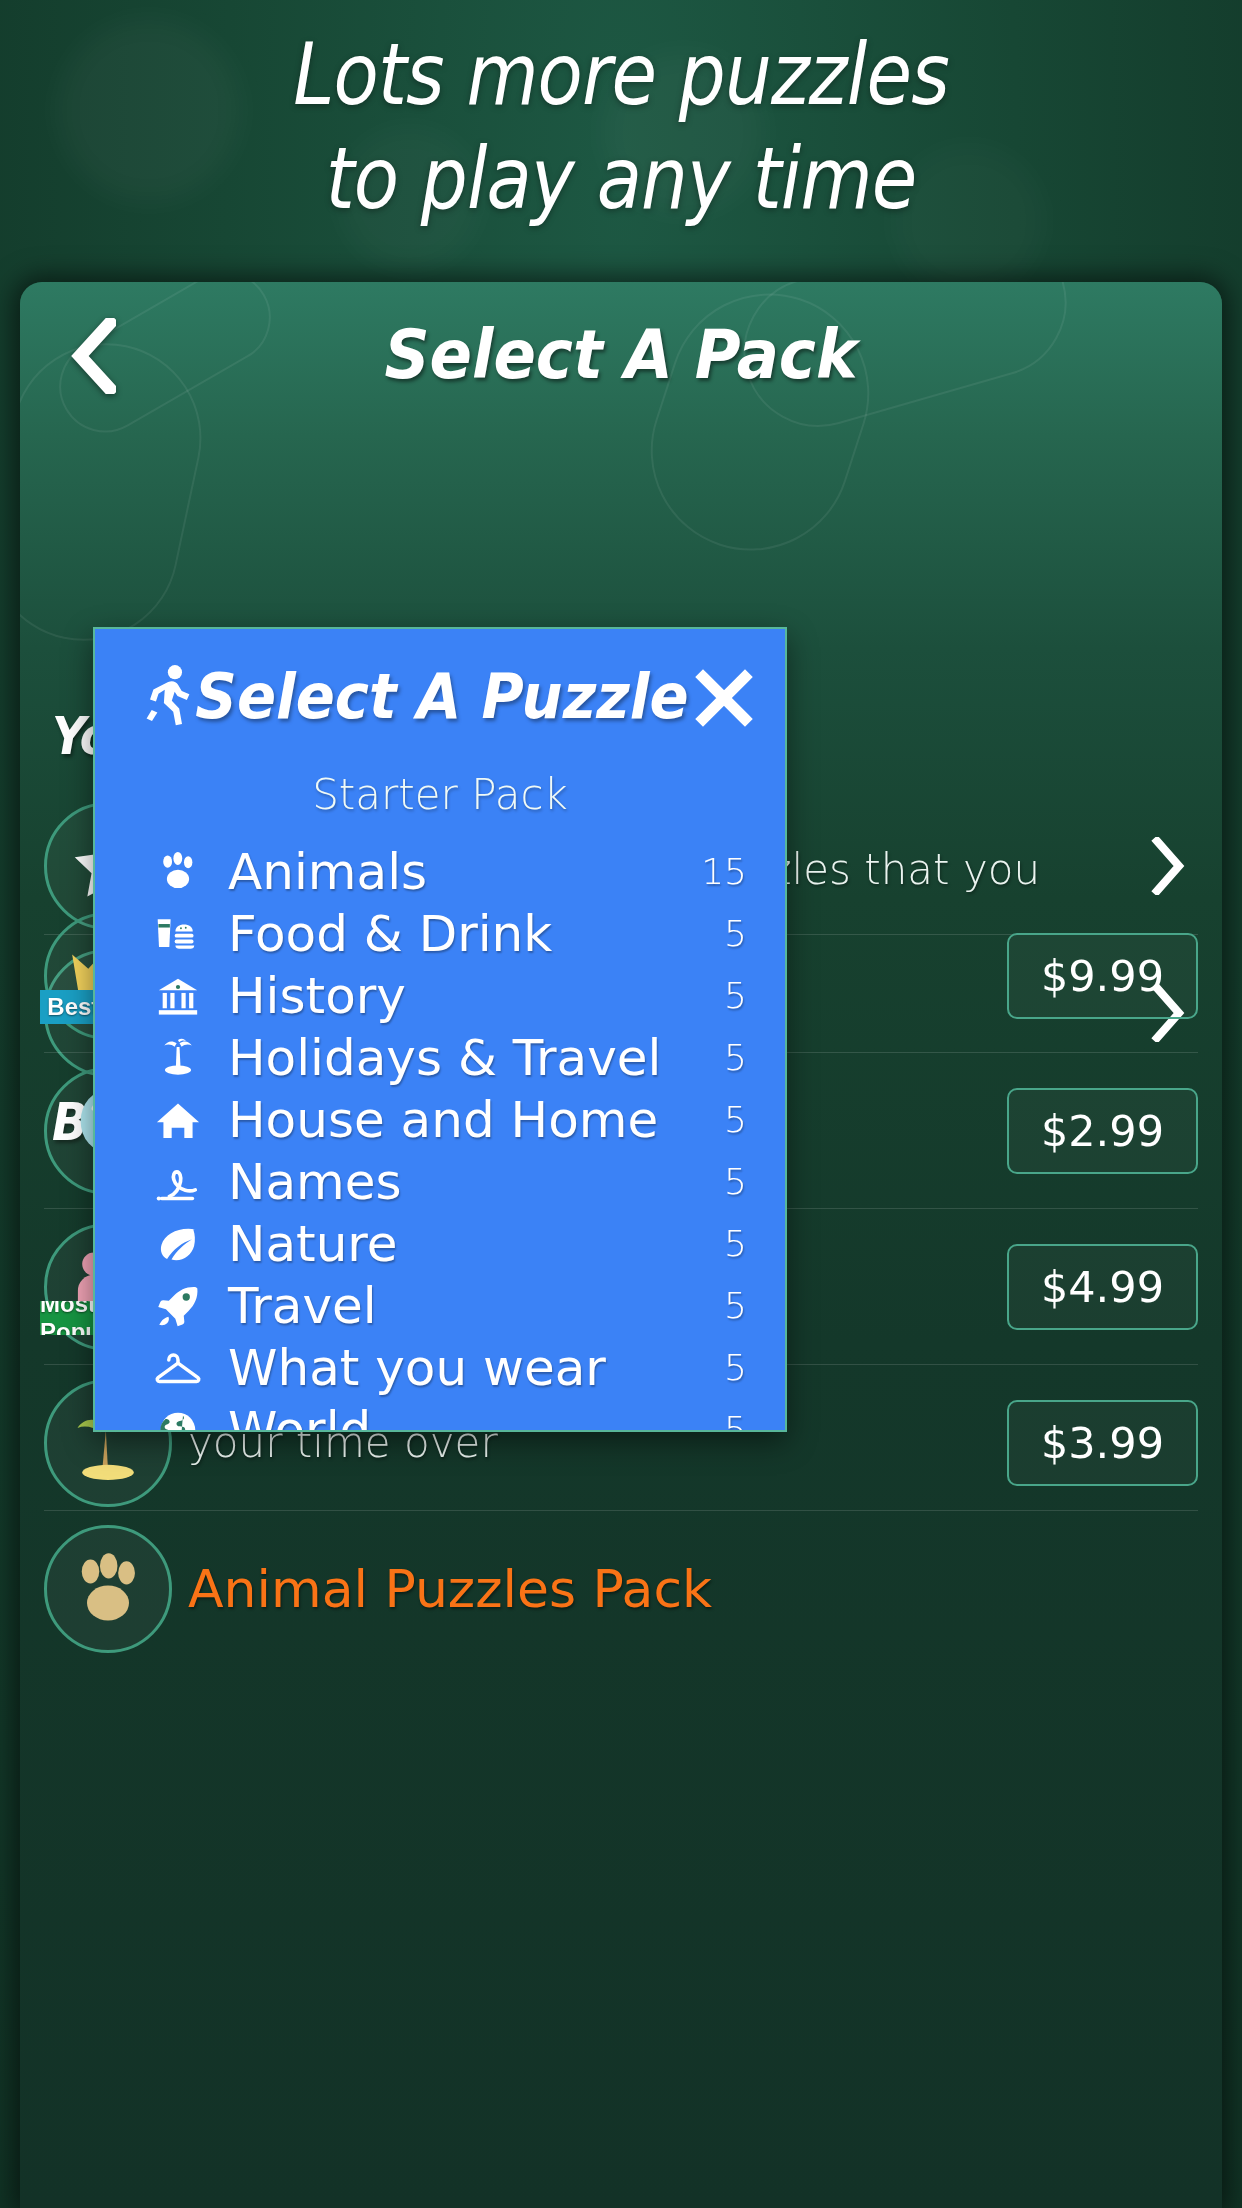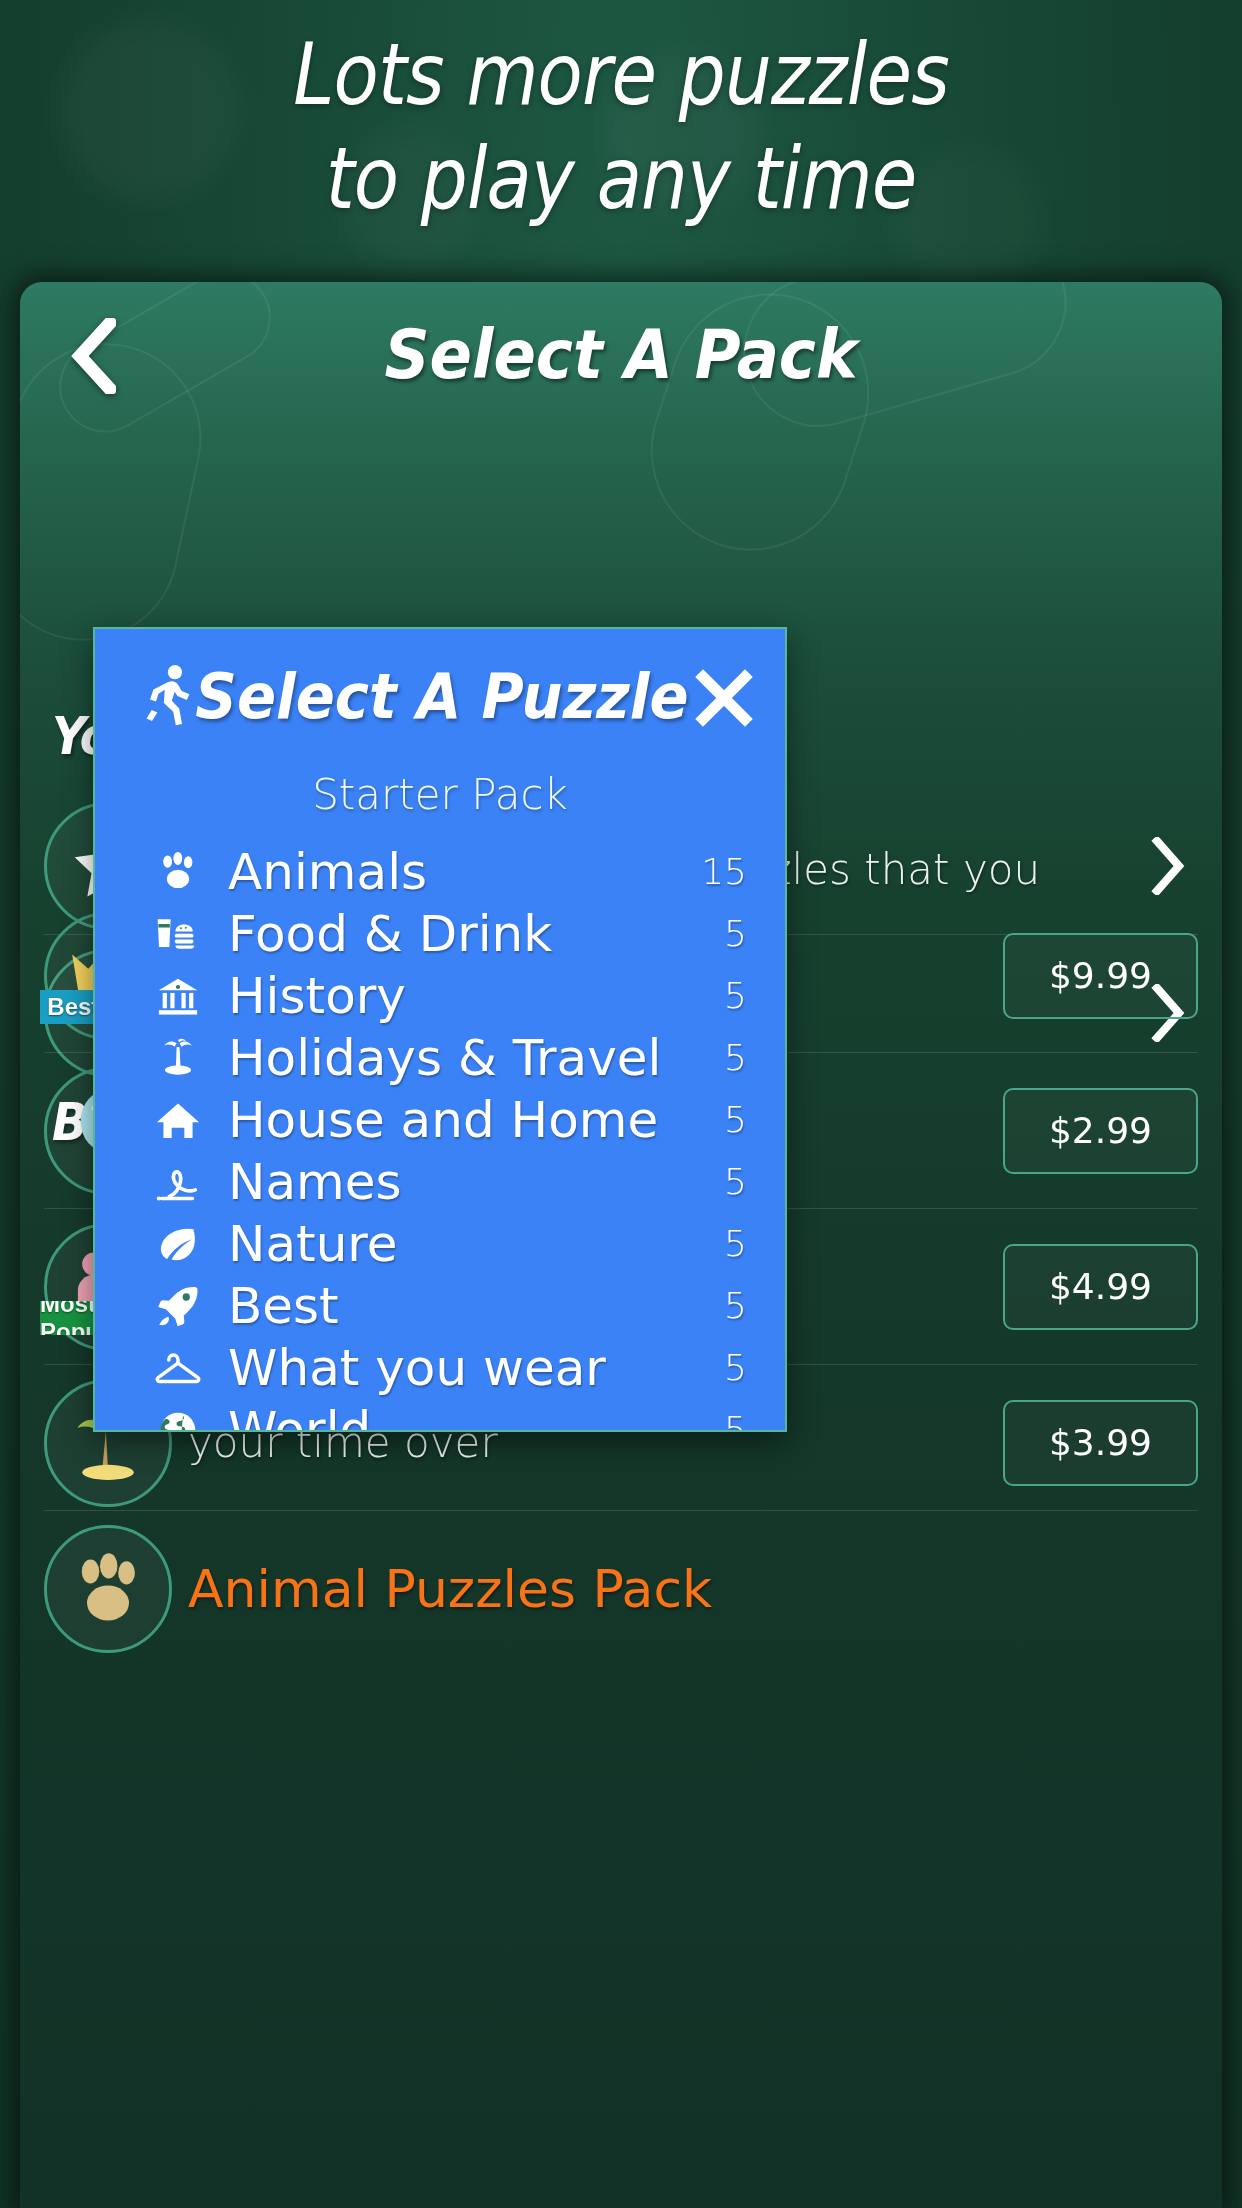--- a/index.html
+++ b/index.html
@@ -143,24 +143,24 @@
     text-shadow:1px 2px 3px rgba(0,0,0,.4);
   }
   .row-chevron{
     flex:0 0 60px; display:flex; align-items:center; justify-content:center;
     cursor:pointer;
   }
   .price-btn{
     flex:0 0 auto;
     border:2px solid #49a68a;
     border-radius:10px;
-    padding:14px 44px;
+    padding:14px 32px;
     color:#fff;
     font-family:"DejaVu Sans", sans-serif;
-    font-size:36px; line-height:54px;
+    font-size:43px; line-height:54px;
     background:rgba(255,255,255,.03);
     cursor:pointer;
     white-space:nowrap;
   }
   .ribbon{
     position:absolute; left:-4px; right:-4px; bottom:16px;
     height:34px;
     display:flex; align-items:center; justify-content:center;
     color:#fff; font-size:24px; font-weight:bold;
     text-shadow:0 1px 2px rgba(0,0,0,.5);
@@ -504,21 +504,21 @@
     </div>
 
     <div class="puzzle-item">
       <span class="puzzle-icon">
         <svg width="46" height="44" viewBox="0 0 24 22" aria-hidden="true">
           <path fill="#fff" d="M21.4 1.2c-4.6-.4-8.6 1.4-11.7 4.6L7.2 8.3 4.4 8c-.8-.1-1.4.3-1.7 1l-1 2.5 4 1.2 4.9 4.9 1.2 4 2.5-1c.7-.3 1.1-.9 1-1.7l-.3-2.8 2.5-2.5c3.2-3.1 5-7.1 4.6-11.7z"></path>
           <circle cx="16.3" cy="6.3" r="1.9" fill="#2c7a62"></circle>
           <path fill="#fff" d="M2.2 20.8c1.5.5 3.1.2 4.1-.8 1-1 1.2-2.3.7-3.4-1.6.4-3 1.4-3.8 2.6z"></path>
         </svg>
       </span>
-      <span class="puzzle-label">Best</span>
+      <span class="puzzle-label">Travel</span>
       <span class="puzzle-count">5</span>
     </div>
 
     <div class="puzzle-item">
       <span class="puzzle-icon">
         <svg width="48" height="44" viewBox="0 0 26 22" aria-hidden="true">
           <path d="M13 8.4V6.6c0-1.5-1.1-2.7-2.5-2.7S8 5.1 8 6.6" fill="none" stroke="#fff" stroke-width="1.9" stroke-linecap="round"></path>
           <path d="M13 8.4 2.2 16.2c-.9.7-.4 2.1.7 2.1h20.2c1.1 0 1.6-1.4.7-2.1z" fill="none" stroke="#fff" stroke-width="1.9" stroke-linejoin="round"></path>
         </svg>
       </span>

